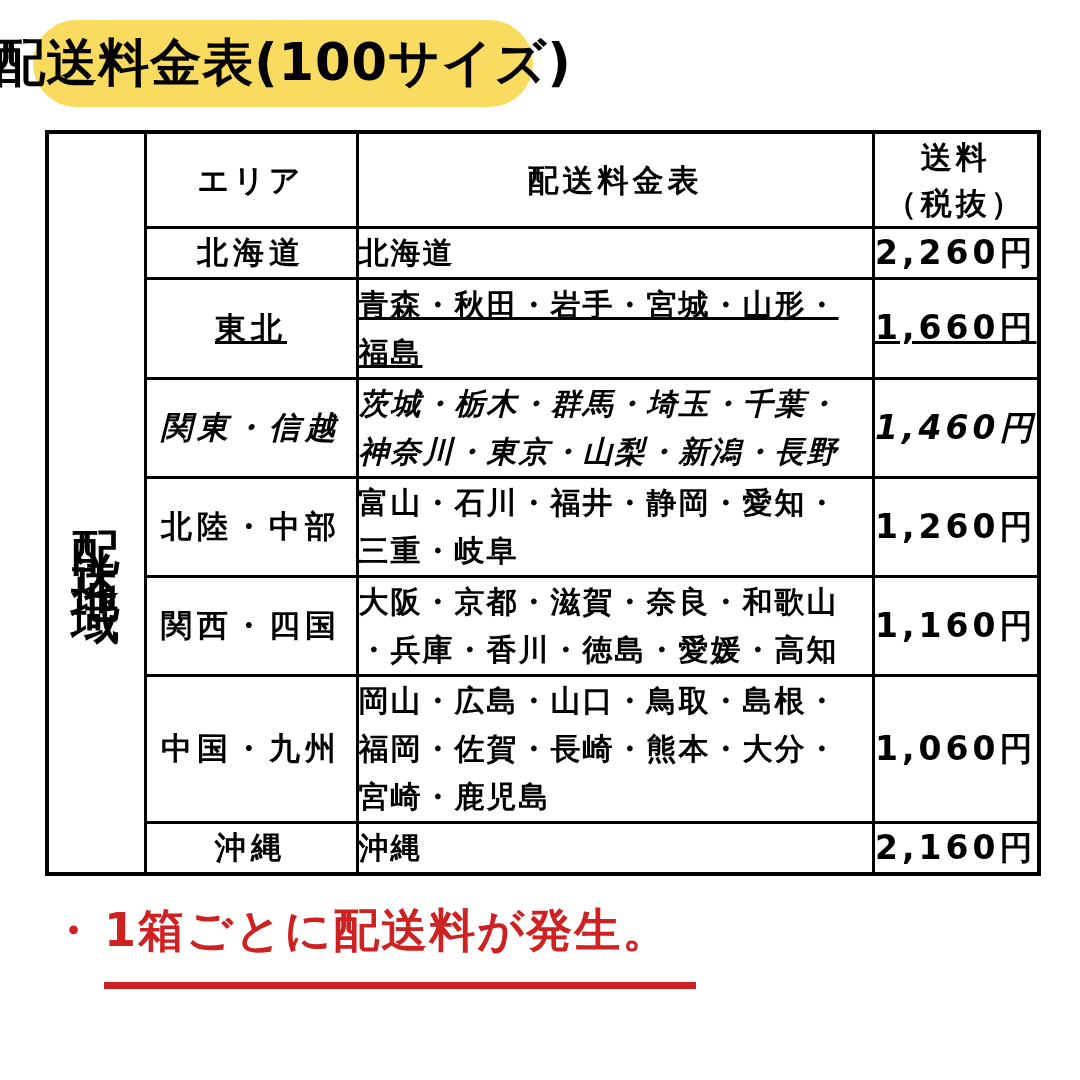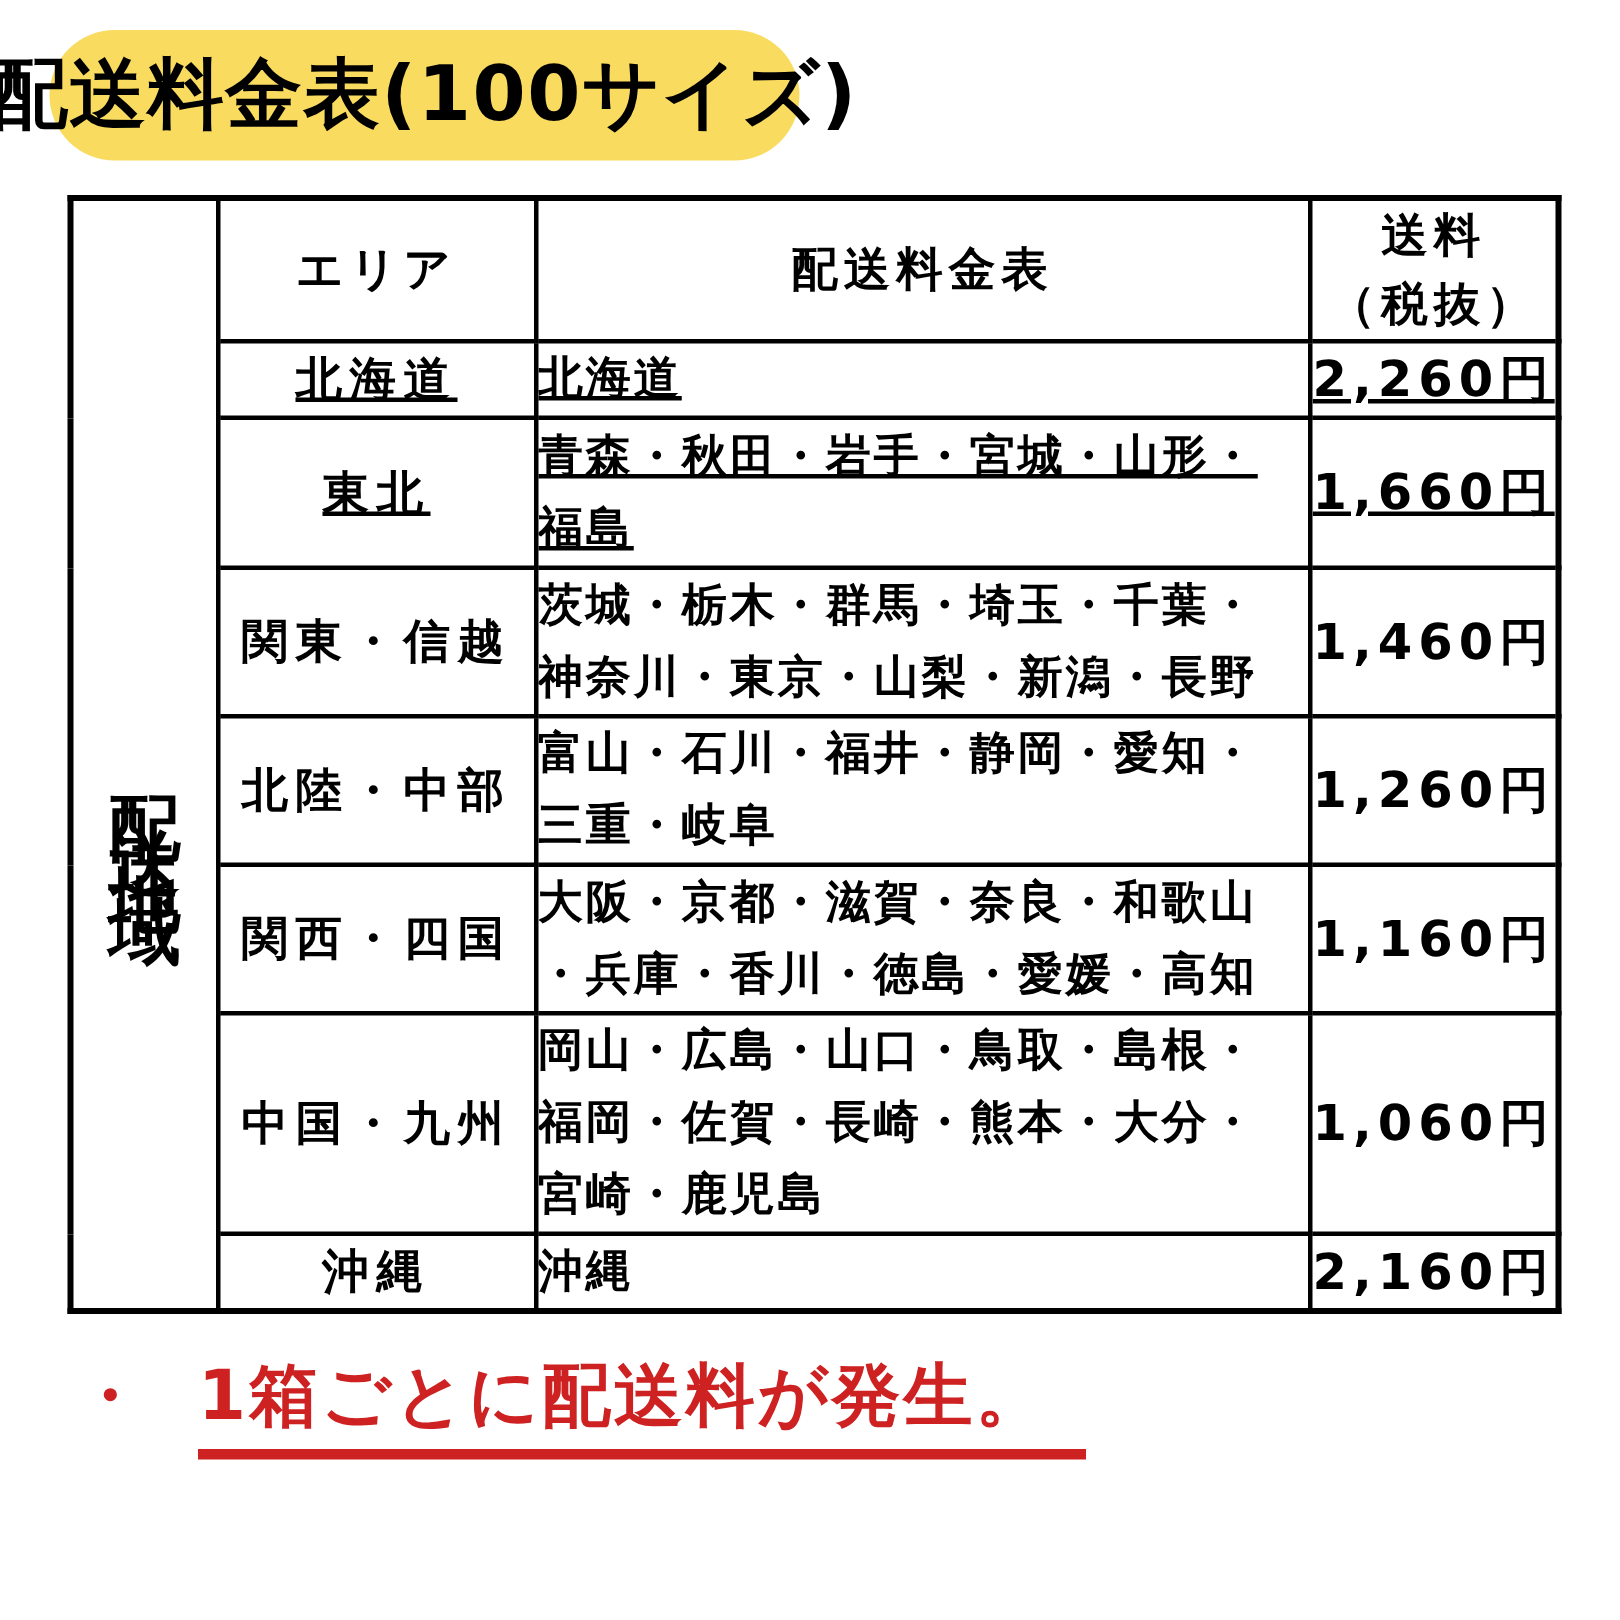--- a/index.html
+++ b/index.html
@@ -55,21 +55,21 @@
     margin-top:48px;
   }
   
   .note{
     position:absolute;left:50px;top:900px;
     font-size:46px;font-weight:800;display:flex;align-items:baseline;
     white-space:nowrap;letter-spacing:2px;
   }
   .note .bullet{margin-right:6px;}
   .note .note-text{
-    border-bottom:7px solid currentColor;padding-right:26px;padding-bottom:4px;margin-left:28px;
+    border-bottom:7px solid currentColor;padding-right:26px;padding-bottom:20px;
   }
 </style>
 </head>
 <body>
 
 <div class="badge" style="background: rgb(249, 220, 95);">
   <span>配送料金表(100サイズ)</span>
 </div>
 
 <table class="fee">
@@ -82,32 +82,32 @@
   <tbody>
     <tr style="height:95px;">
       <th class="region-cell" rowspan="8">
         <span class="region-text">配送地域</span>
       </th>
       <td class="hdr">エリア</td>
       <td class="hdr">配送料金表</td>
       <td class="hdr">送料
 （税抜）</td>
     </tr>
-    <tr style="height:50px;text-decoration:underline;">
+    <tr style="height:50px;">
       <td class="area">北海道</td>
       <td class="pref">北海道</td>
       <td class="fee-val">2,260円</td>
     </tr>
     <tr style="height:100px;text-decoration:underline;">
       <td class="area">東北</td>
       <td class="pref">青森・秋田・岩手・宮城・山形・
 福島</td>
       <td class="fee-val">1,660円</td>
     </tr>
-    <tr style="height:96px;">
+    <tr style="height:96px;font-style:italic;">
       <td class="area">関東・信越</td>
       <td class="pref">茨城・栃木・群馬・埼玉・千葉・
 神奈川・東京・山梨・新潟・長野</td>
       <td class="fee-val">1,460円</td>
     </tr>
     <tr style="height:97px;">
       <td class="area">北陸・中部</td>
       <td class="pref">富山・石川・福井・静岡・愛知・
 三重・岐阜</td>
       <td class="fee-val">1,260円</td>

